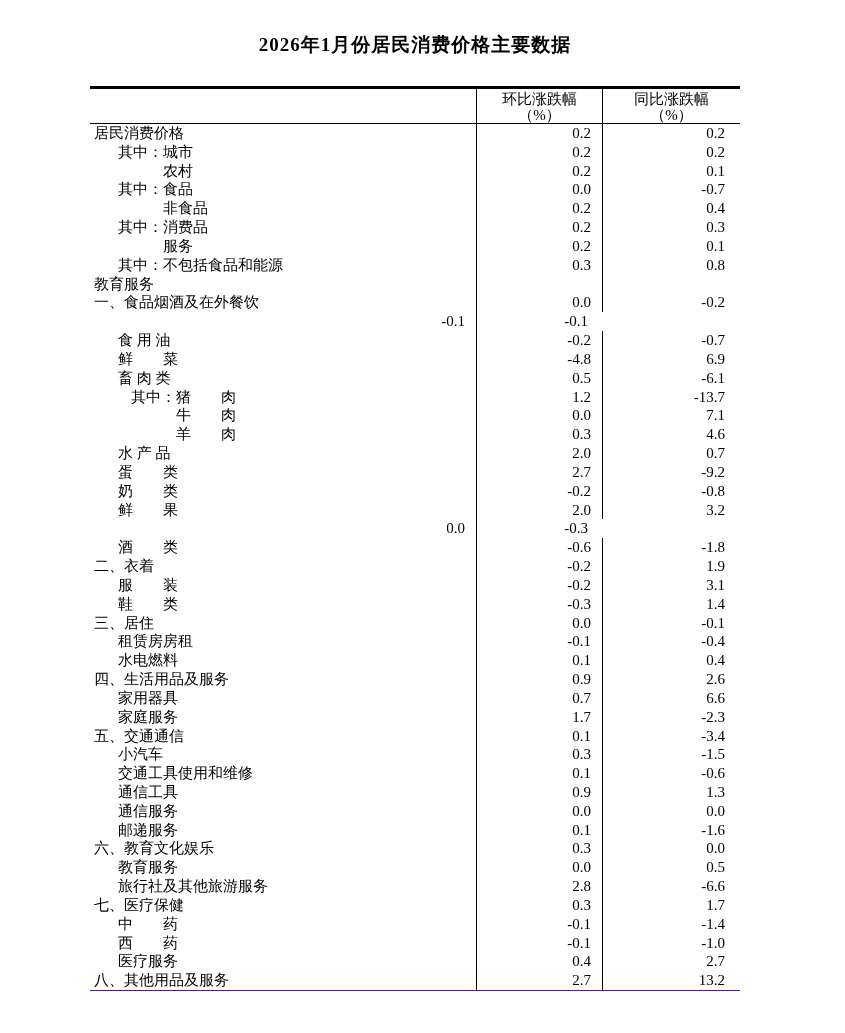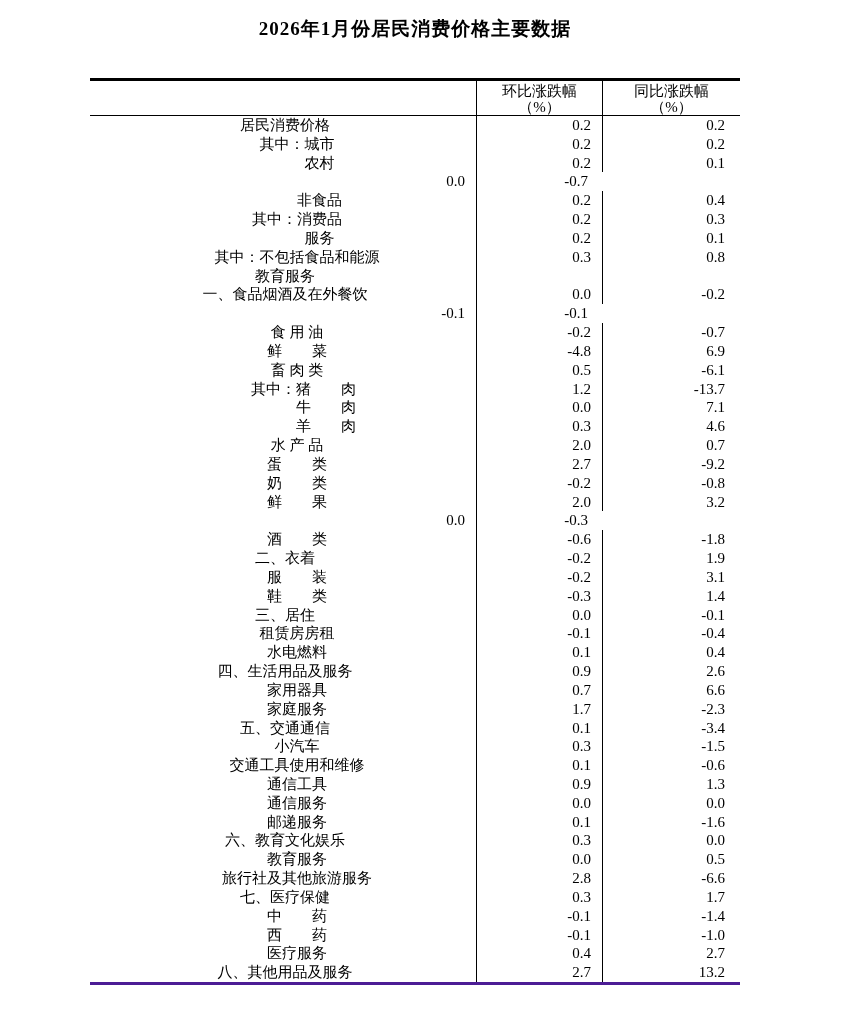--- a/index.html
+++ b/index.html
@@ -12,38 +12,38 @@
   .page {
     position: relative;
     width: 845px;
     height: 1033px;
     background: #ffffff;
     overflow: hidden;
   }
   .content {
     position: absolute;
     left: 90px;
-    top: 0;
+    top: 16px;
     width: 650px;
   }
   .title {
     margin: 0;
     padding-top: 16px;
     height: 26px;
     line-height: 26px;
     text-align: center;
     font-size: 19px;
     font-weight: bold;
     letter-spacing: 1px;
     white-space: pre;
   }
   .cpi-table {
-    margin-top: 36px;
+    margin-top: 28px;
     border-top: 3px solid #000000;
-    border-bottom: 3px solid #4c1d95;
+    border-bottom: 1px solid #4c1d95;
   }
   .hrow, .trow {
     display: grid;
     grid-template-columns: 387px 126px 137px;
   }
   .hrow { height: 35px; }
   .hcell {
     box-sizing: border-box;
     border-bottom: 1px solid #000000;
     text-align: center;
@@ -53,21 +53,21 @@
   }
   .col-sep { border-right: 1px solid #000000; }
   .trow { height: 18.83px; }
   .tcell {
     box-sizing: border-box;
     font-size: 15px;
     line-height: 18.83px;
     overflow: hidden;
     white-space: pre;
   }
-  .label { text-align: center; }
+  .label { text-align: left; }
   .ind0 { padding-left: 4px; }
   .ind1 { padding-left: 28px; }
   .ind2 { padding-left: 41px; }
   .val { text-align: right; }
   .val-mom { padding-right: 11px; }
   .val-yoy { padding-right: 15px; }
 </style>
 </head>
 <body>
 
@@ -100,20 +100,21 @@
     <div class="tcell label col-sep ind1">其中：城市</div>
     <div class="tcell val val-mom col-sep">0.2</div>
     <div class="tcell val val-yoy">0.2</div>
   </div>
           <div class="trow">
     <div class="tcell label col-sep ind1">　　　农村</div>
     <div class="tcell val val-mom col-sep">0.2</div>
     <div class="tcell val val-yoy">0.1</div>
   </div>
           <div class="trow">
+    <div class="tcell label col-sep ind1">其中：食品</div>
     <div class="tcell val val-mom col-sep">0.0</div>
     <div class="tcell val val-yoy">-0.7</div>
   </div>
           <div class="trow">
     <div class="tcell label col-sep ind1">　　　非食品</div>
     <div class="tcell val val-mom col-sep">0.2</div>
     <div class="tcell val val-yoy">0.4</div>
   </div>
           <div class="trow">
     <div class="tcell label col-sep ind1">其中：消费品</div>

